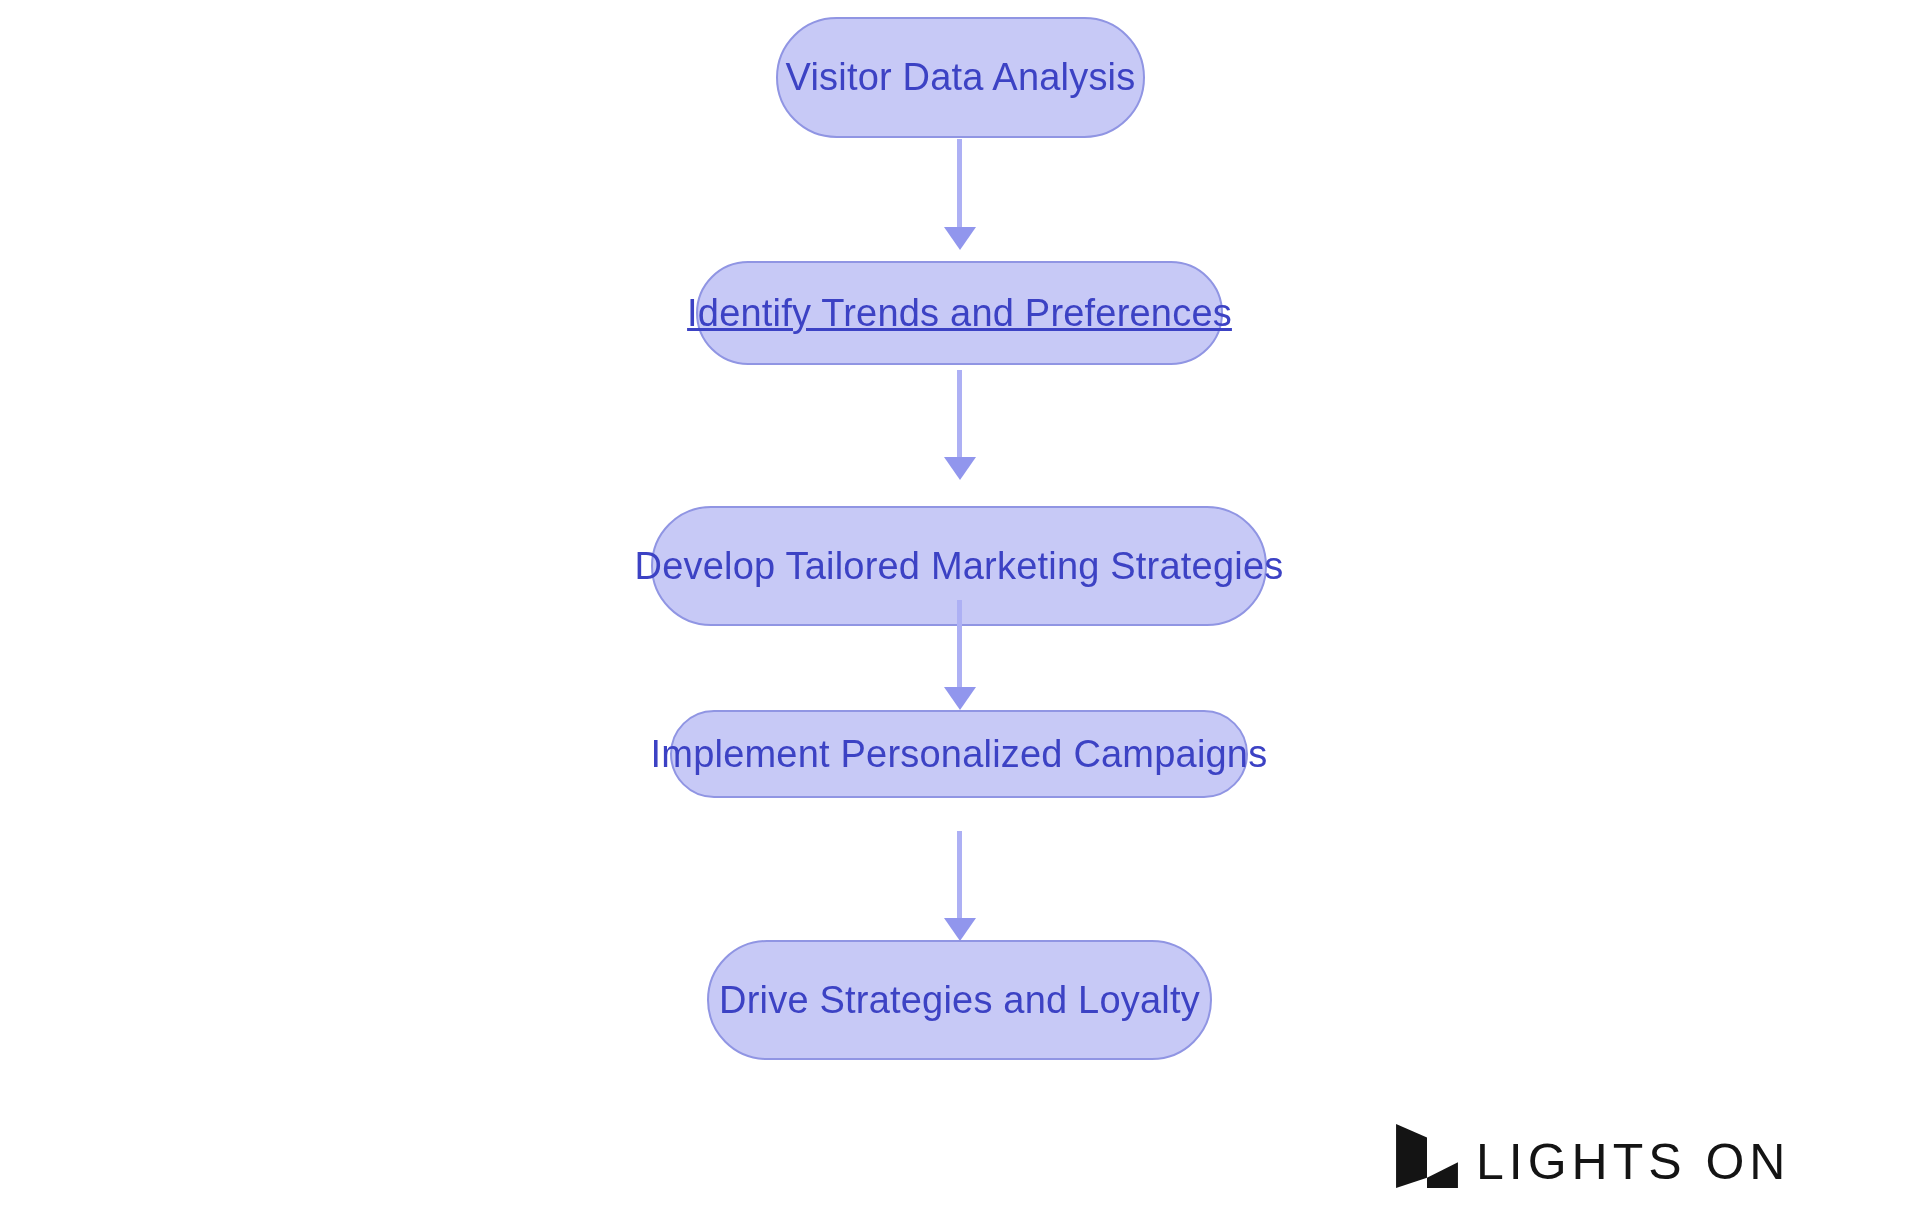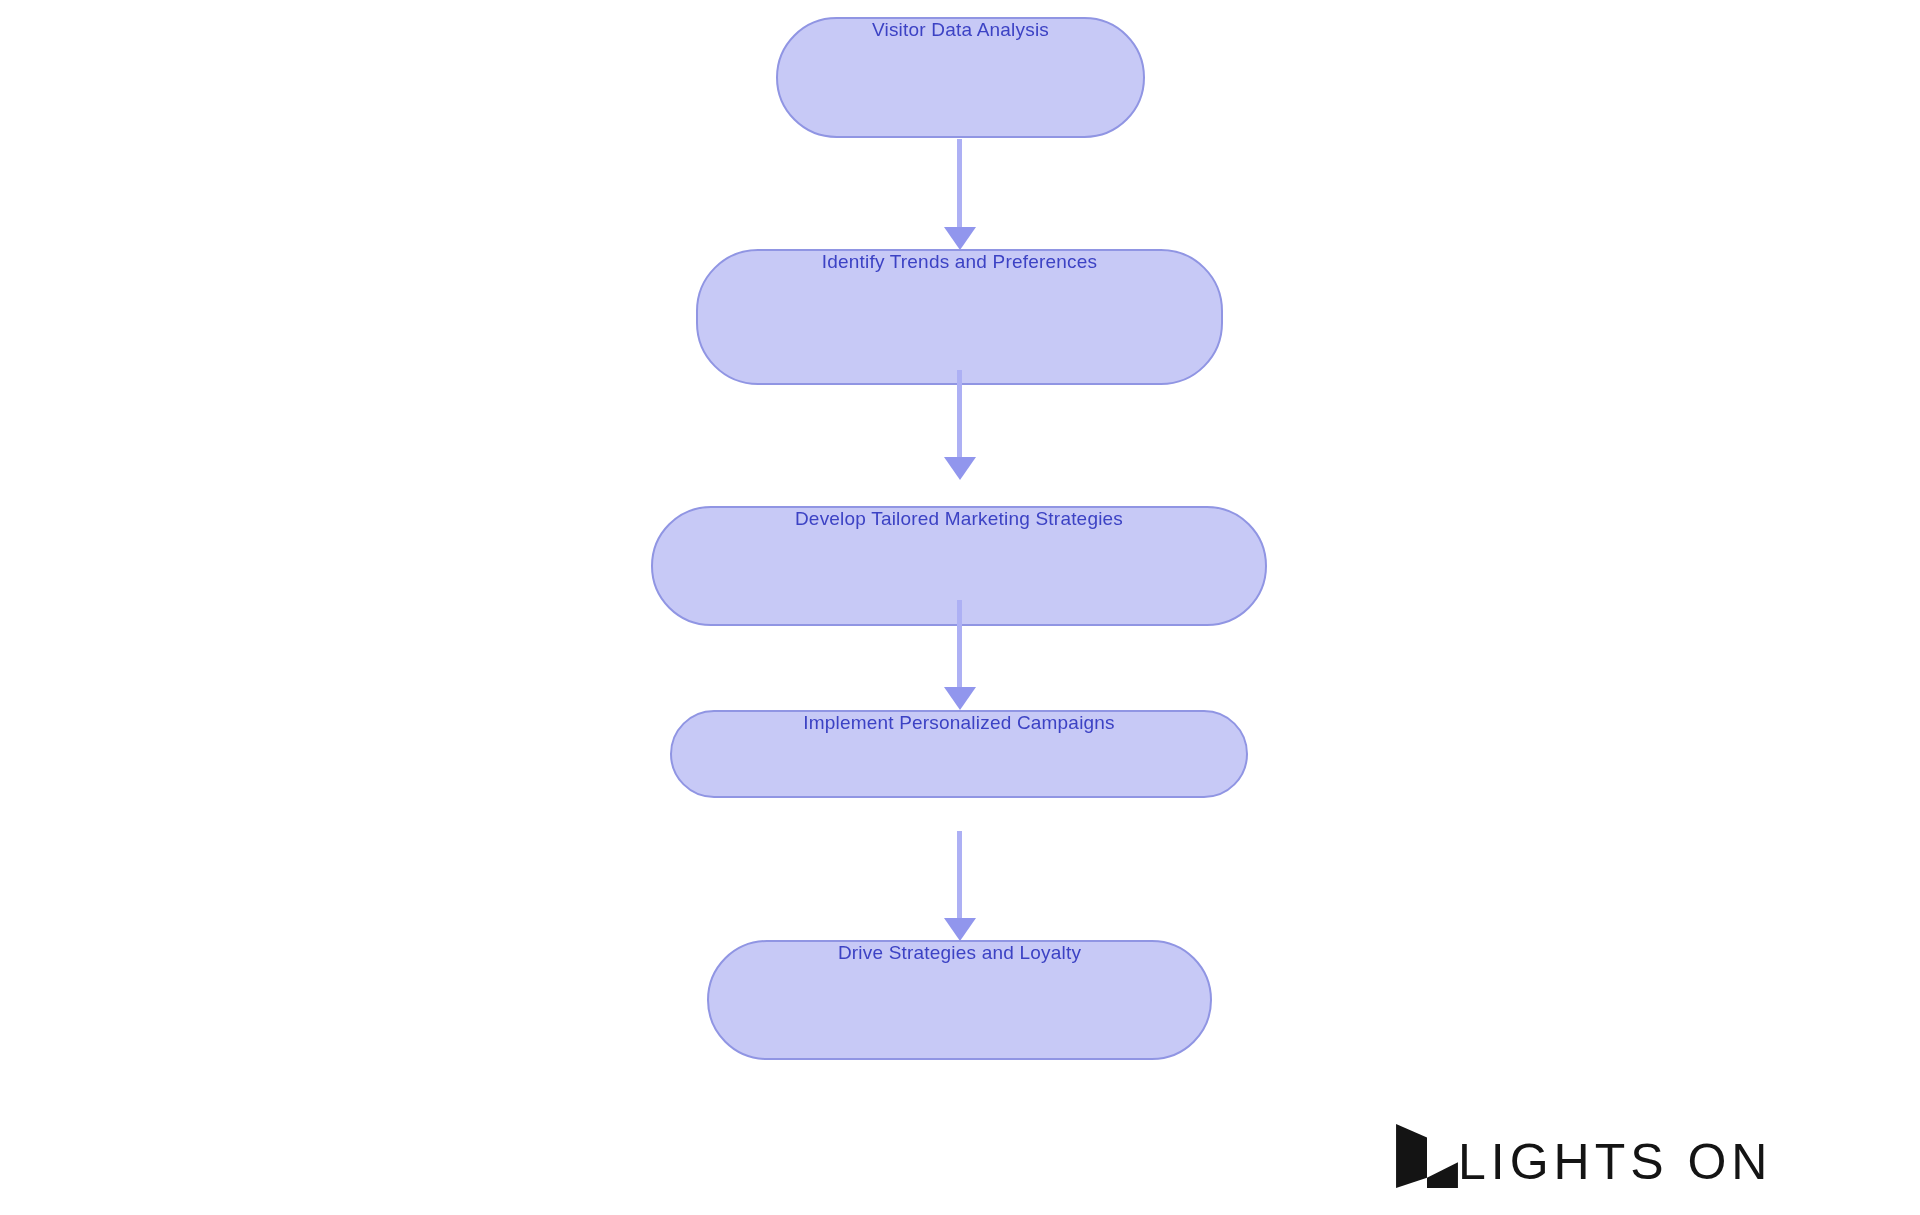--- a/index.html
+++ b/index.html
@@ -15,30 +15,30 @@
     background: #ffffff;
     overflow: hidden;
   }
   .node {
     position: absolute;
     box-sizing: border-box;
     background: #c7c9f6;
     border: 2px solid #9095e3;
     border-radius: 62px;
     display: flex;
-    align-items: flex-start;
+    align-items: center;
     justify-content: center;
     color: #3c42c4;
-    font-size: 19px;
+    font-size: 38px;
     letter-spacing: 0.2px;
     text-align: center;
     white-space: nowrap;
   }
   .n1 { left: 776px; top: 17px;  width: 369px; height: 121px; }
-  .n2 { left: 696px; top: 249px; width: 527px; height: 136px; }
+  .n2 { left: 696px; top: 261px; width: 527px; height: 104px; text-decoration: underline; }
   .n3 { left: 651px; top: 506px; width: 616px; height: 120px; }
   .n4 { left: 670px; top: 710px; width: 578px; height: 88px; }
   .n5 { left: 707px; top: 940px; width: 505px; height: 120px; }
 
   .arrow {
     position: absolute;
     left: 957px;
     width: 5px;
     background: #adb0f4;
   }
@@ -58,20 +58,21 @@
   .a2 { top: 370px; height: 87px; }
   .a3 { top: 600px; height: 87px; }
   .a4 { top: 831px; height: 87px; }
 
   .logo {
     position: absolute;
     left: 1396px;
     top: 1122px;
     display: flex;
     align-items: center;
+    gap: 18px;
   }
   .logo-icon { display: block; }
   .logo-text {
     position: relative;
     top: 7px;
     font-size: 50px;
     font-weight: 400;
     letter-spacing: 5px;
     color: #141414;
     white-space: nowrap;

